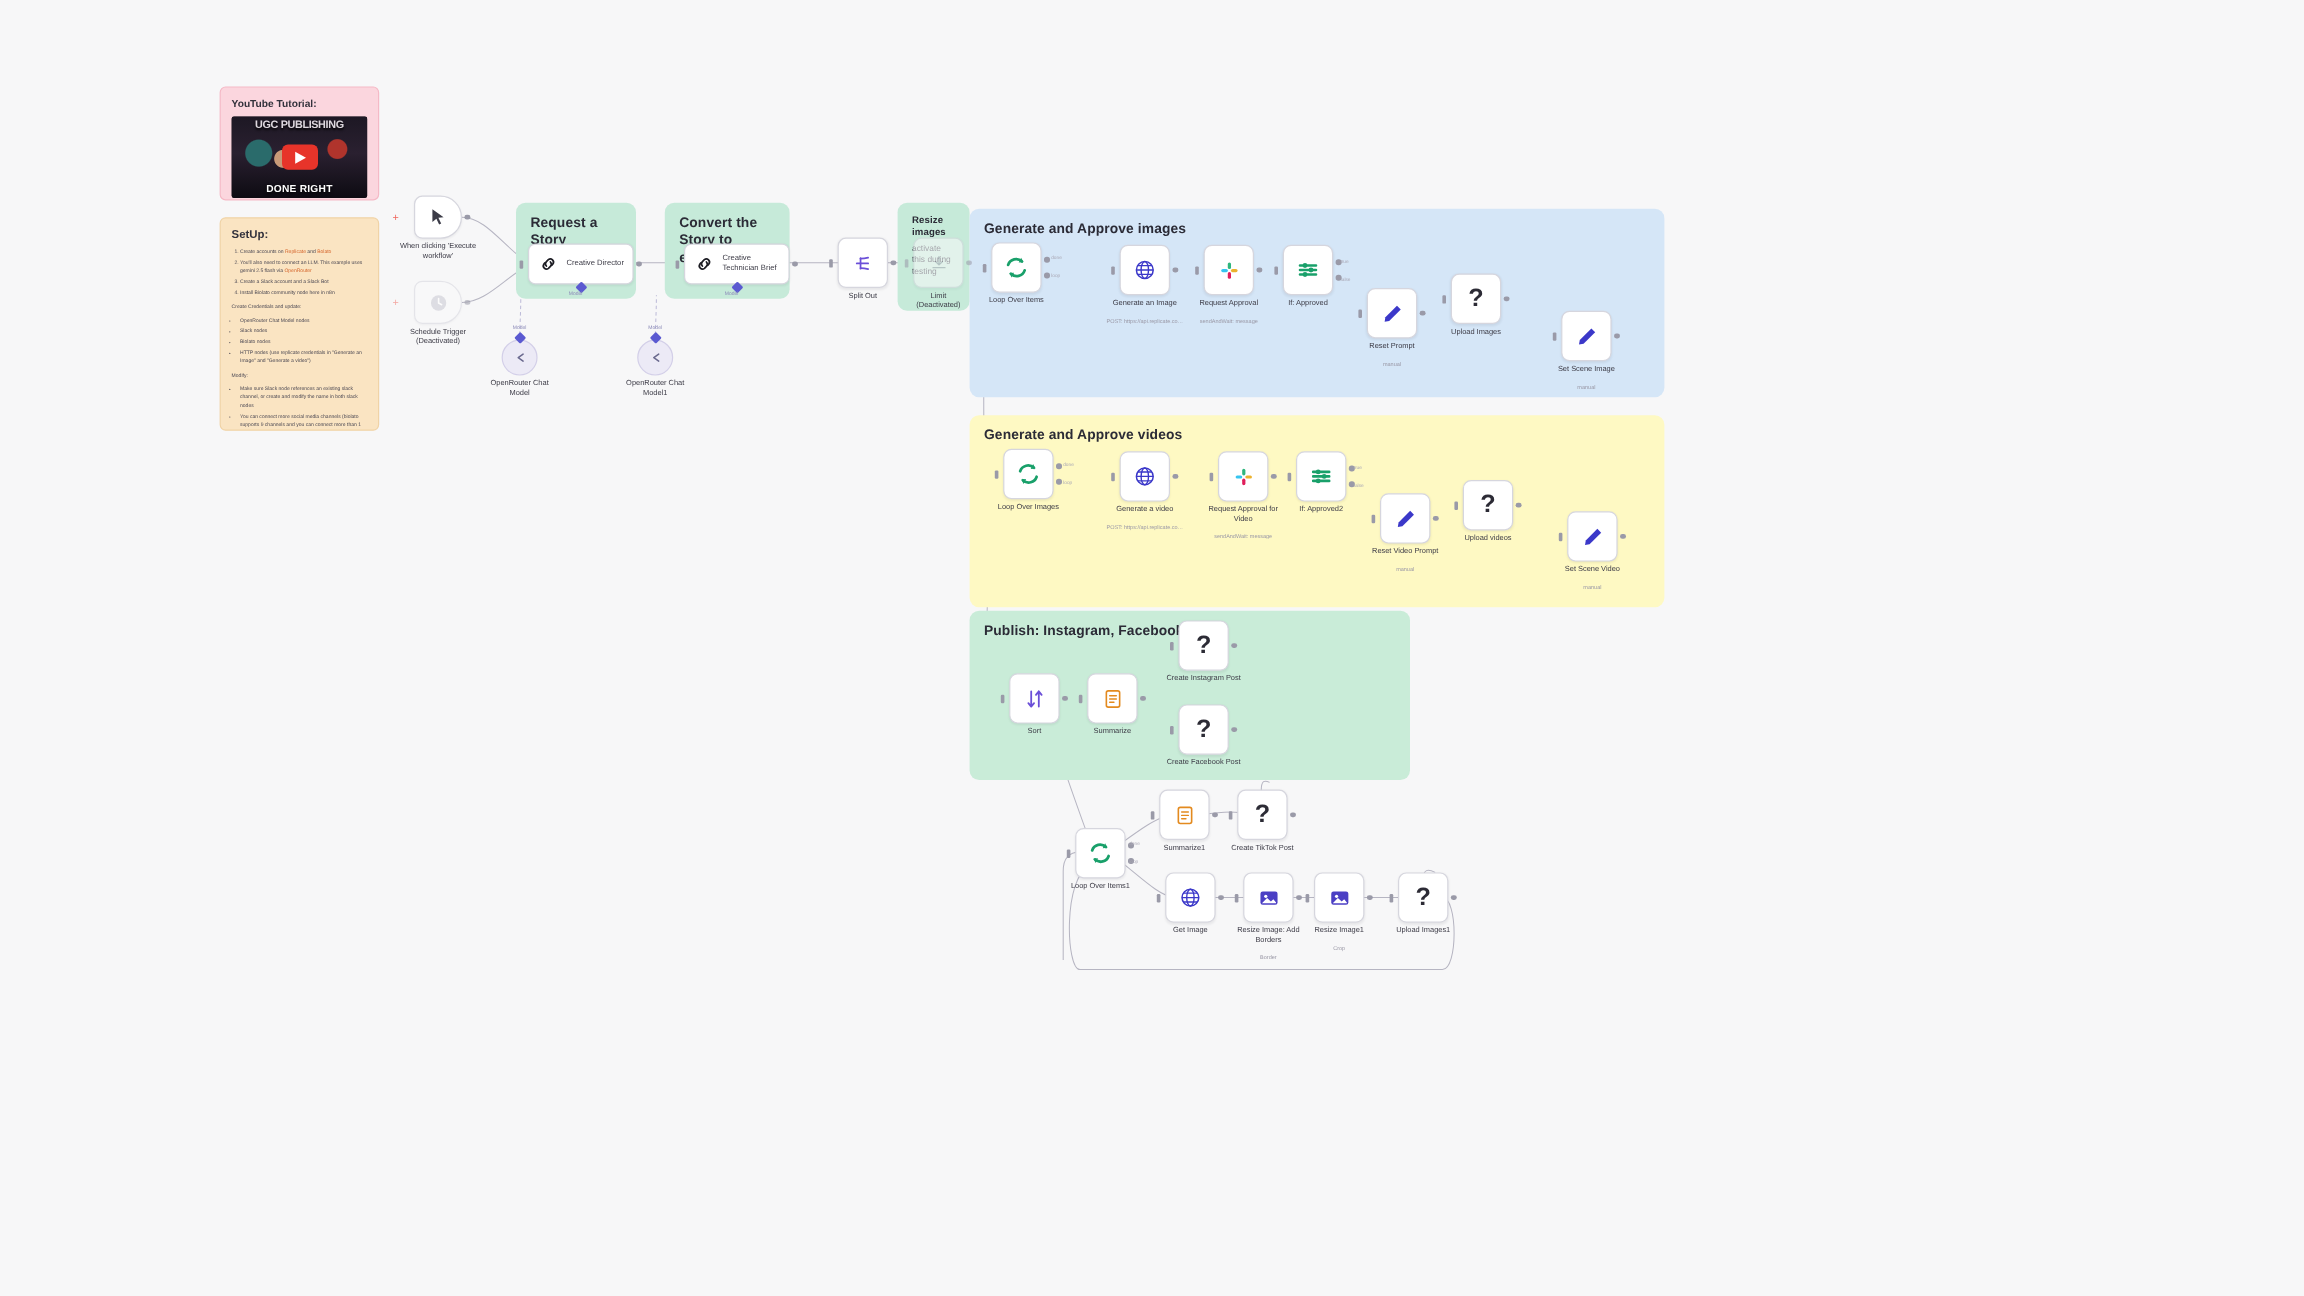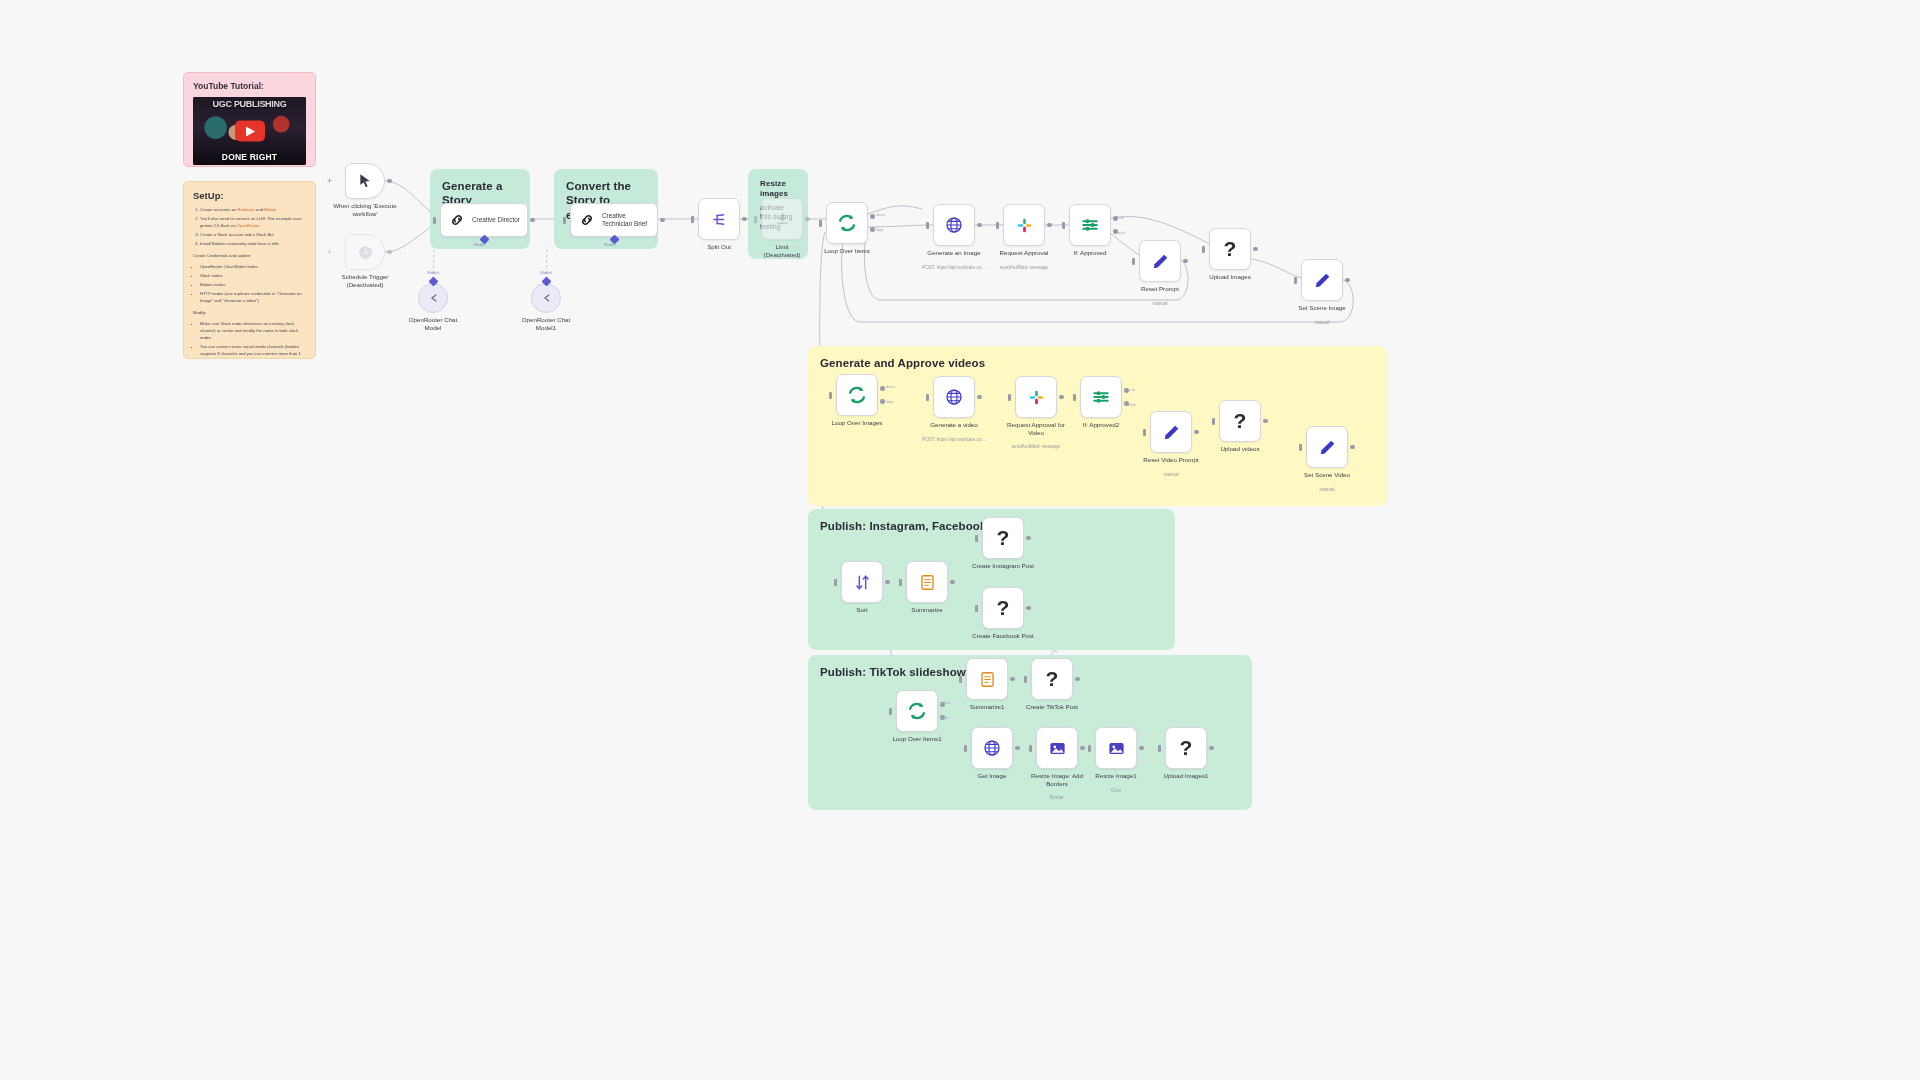--- a/index.html
+++ b/index.html
@@ -324,46 +324,46 @@
     <h3 class="sticky-title">YouTube Tutorial:</h3>
     <div class="video-thumb">
       <div class="vt-bg"></div>
       <div class="vt-top">UGC PUBLISHING</div>
       <div class="vt-play"></div>
       <div class="vt-bottom">DONE RIGHT</div>
     </div>
   </div>
 
   <div class="group" style="left:430px; top:169px; width:100px; height:80px; background:#c6ead9;">
-    <div class="group-title">Generate a Story</div>
+    <div class="group-title">Request a Story</div>
   </div>
 
   <div class="group" style="left:554px; top:169px; width:104px; height:80px; background:#c6ead9;">
     <div class="group-title">Convert the Story to
 existing</div>
   </div>
 
   <div class="group" style="left:748px; top:169px; width:60px; height:90px; background:#c6ead9;">
     <div class="group-title" style="font-size:8px;">Resize images</div>
     <div class="group-sub">activate this during
 testing</div>
   </div>
 
+  <div class="group" style="left:808px; top:174px; width:579px; height:157px; background:#d5e6f7;">
+    <div class="group-title">Generate and Approve images</div>
+  </div>
 
   <div class="group" style="left:808px; top:346px; width:579px; height:160px; background:#fef9c3;">
     <div class="group-title">Generate and Approve videos</div>
   </div>
 
   <div class="group" style="left:808px; top:509px; width:367px; height:141px; background:#c9ecd8;">
     <div class="group-title">Publish: Instagram, Facebook</div>
   </div>
 
-  <div class="group" style="left:808px; top:655px; width:444px; height:155px; background:#c9ecd8;">
-    <div class="group-title">Publish: TikTok slideshow</div>
-  </div>
 
   <div class="node" style="left:345px; top:163px;">
     <div class="node-box trigger">
       <svg class="gi" width="16" height="16" viewBox="0 0 24 24">
         <path d="M5 2 L19 12 L12.5 12.8 L16 20 L13.4 21.2 L10 14 L5 18 Z" fill="#3b3b47"></path>
       </svg>
       <span class="port out"></span>
       <span class="plus">+</span>
     </div>
     <div class="node-label forTrig">When clicking 'Execute

